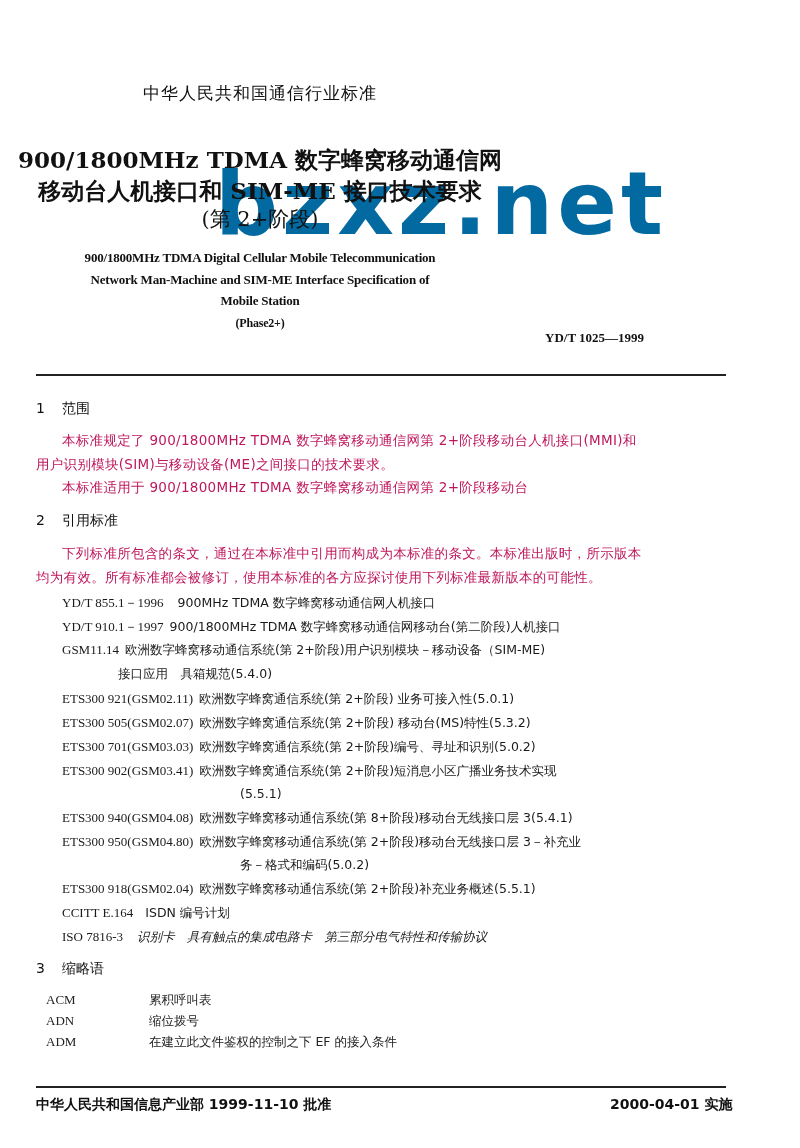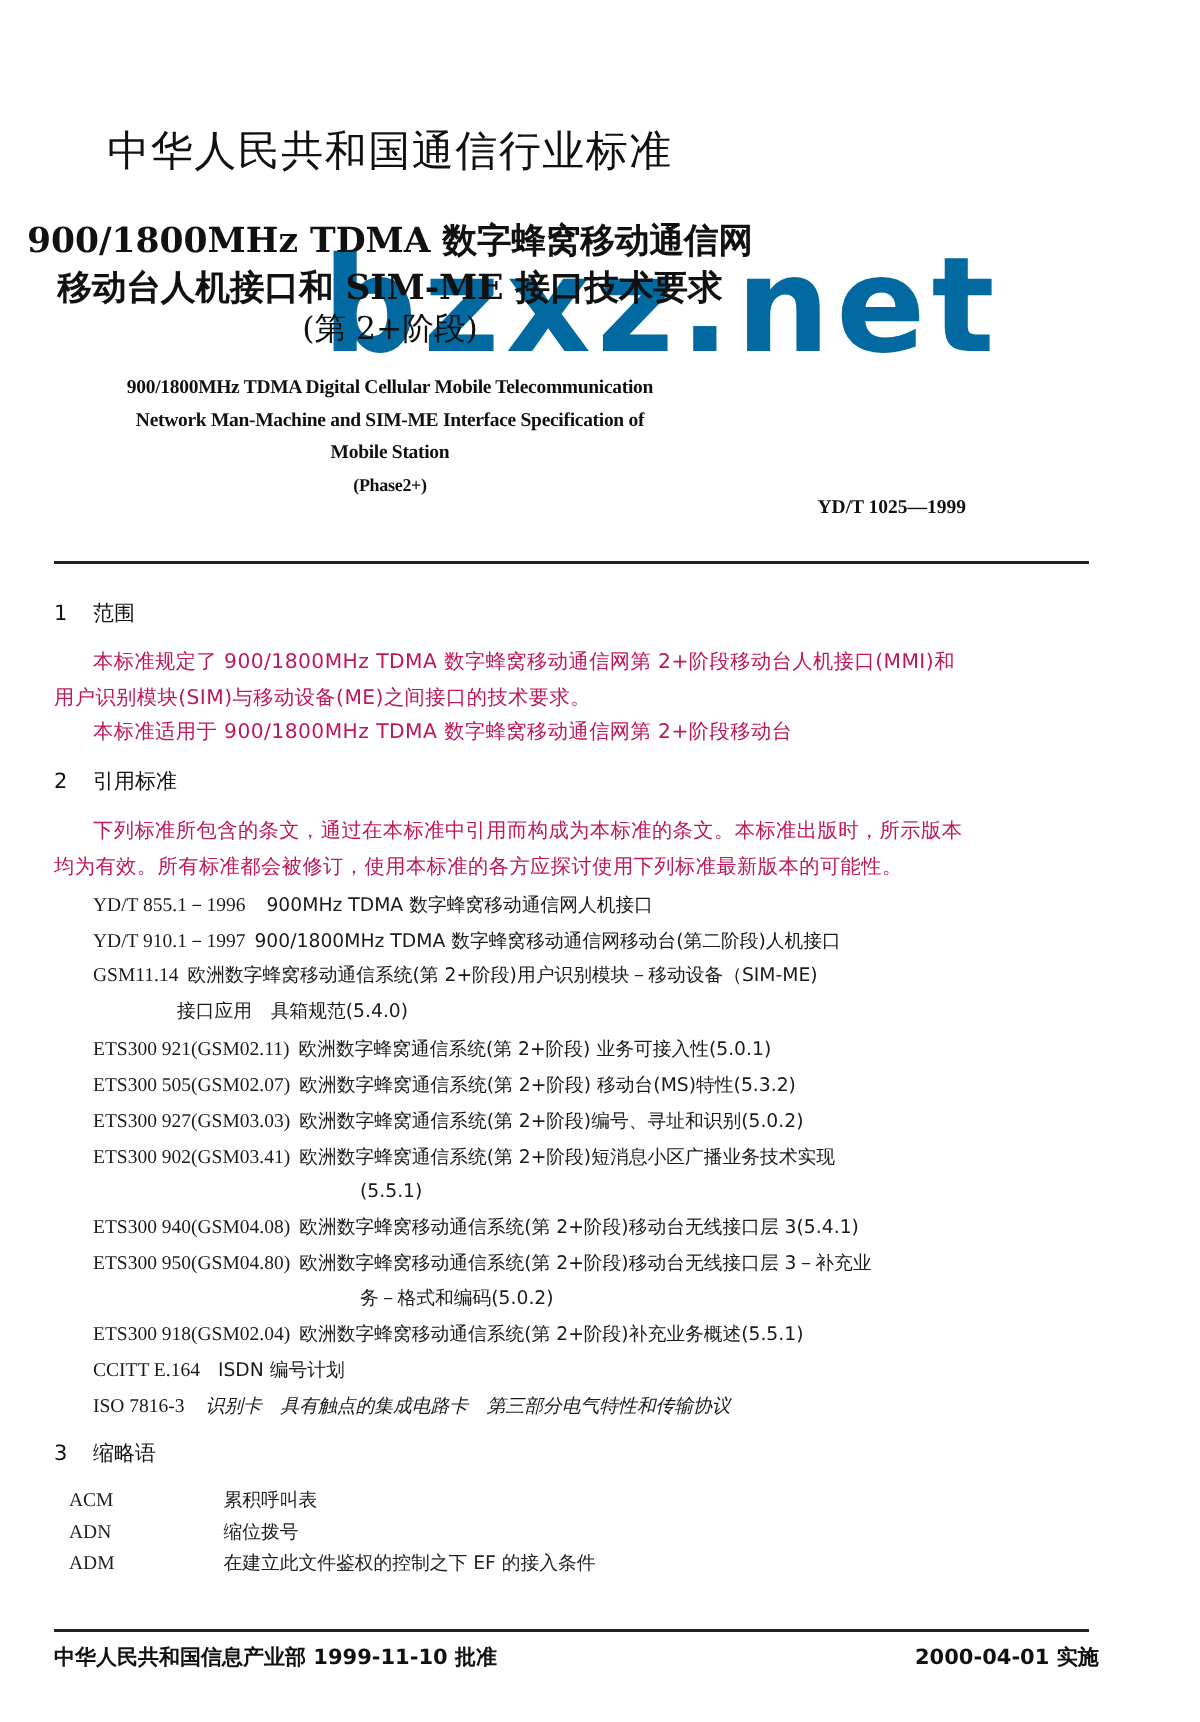--- a/index.html
+++ b/index.html
@@ -28,21 +28,21 @@
       letter-spacing: 4px;
       z-index: 0;
       white-space: nowrap;
       margin-top: 24px;
     }
 
     .industry-header {
       left: 0; width: 520px;
       top: 82px;
       text-align: center;
-      font-size: 28px;
+      font-size: 17px;
       font-family: Liberation Sans, sans-serif;
       letter-spacing: 1px;
       z-index: 1;
     }
 
     .cn-title {
       left: 0; width: 520px;
       text-align: center;
       font-size: 23px;
       font-weight: bold;
@@ -198,29 +198,29 @@
 </div>
 <div class="ref-cont" style="left:118px; top:666px;text-align:center;">接口应用　具箱规范(5.4.0)</div>
 
 <div class="ref-row" style="top:691px;">
   <span class="code">ETS300 921(GSM02.11)</span><span class="title">欧洲数字蜂窝通信系统(第 2+阶段) 业务可接入性(5.0.1)</span>
 </div>
 <div class="ref-row" style="top:715px;">
   <span class="code">ETS300 505(GSM02.07)</span><span class="title">欧洲数字蜂窝通信系统(第 2+阶段) 移动台(MS)特性(5.3.2)</span>
 </div>
 <div class="ref-row" style="top:739px;">
-  <span class="code">ETS300 927(GSM03.03)</span><span class="title">欧洲数字蜂窝通信系统(第 2+阶段)编号、寻址和识别(5.0.2)</span>
+  <span class="code">ETS300 701(GSM03.03)</span><span class="title">欧洲数字蜂窝通信系统(第 2+阶段)编号、寻址和识别(5.0.2)</span>
 </div>
 <div class="ref-row" style="top:763px;">
   <span class="code">ETS300 902(GSM03.41)</span><span class="title">欧洲数字蜂窝通信系统(第 2+阶段)短消息小区广播业务技术实现</span>
 </div>
 <div class="ref-cont" style="left:240px; top:786px;">(5.5.1)</div>
 
 <div class="ref-row" style="top:810px;">
-  <span class="code">ETS300 940(GSM04.08)</span><span class="title">欧洲数字蜂窝移动通信系统(第 2+阶段)移动台无线接口层 3(5.4.1)</span>
+  <span class="code">ETS300 940(GSM04.08)</span><span class="title">欧洲数字蜂窝移动通信系统(第 8+阶段)移动台无线接口层 3(5.4.1)</span>
 </div>
 <div class="ref-row" style="top:834px;">
   <span class="code">ETS300 950(GSM04.80)</span><span class="title">欧洲数字蜂窝移动通信系统(第 2+阶段)移动台无线接口层 3－补充业</span>
 </div>
 <div class="ref-cont" style="left:240px; top:857px;">务－格式和编码(5.0.2)</div>
 
 <div class="ref-row" style="top:881px;">
   <span class="code">ETS300 918(GSM02.04)</span><span class="title">欧洲数字蜂窝移动通信系统(第 2+阶段)补充业务概述(5.5.1)</span>
 </div>
 <div class="ref-row" style="top:905px;text-align:center;">

